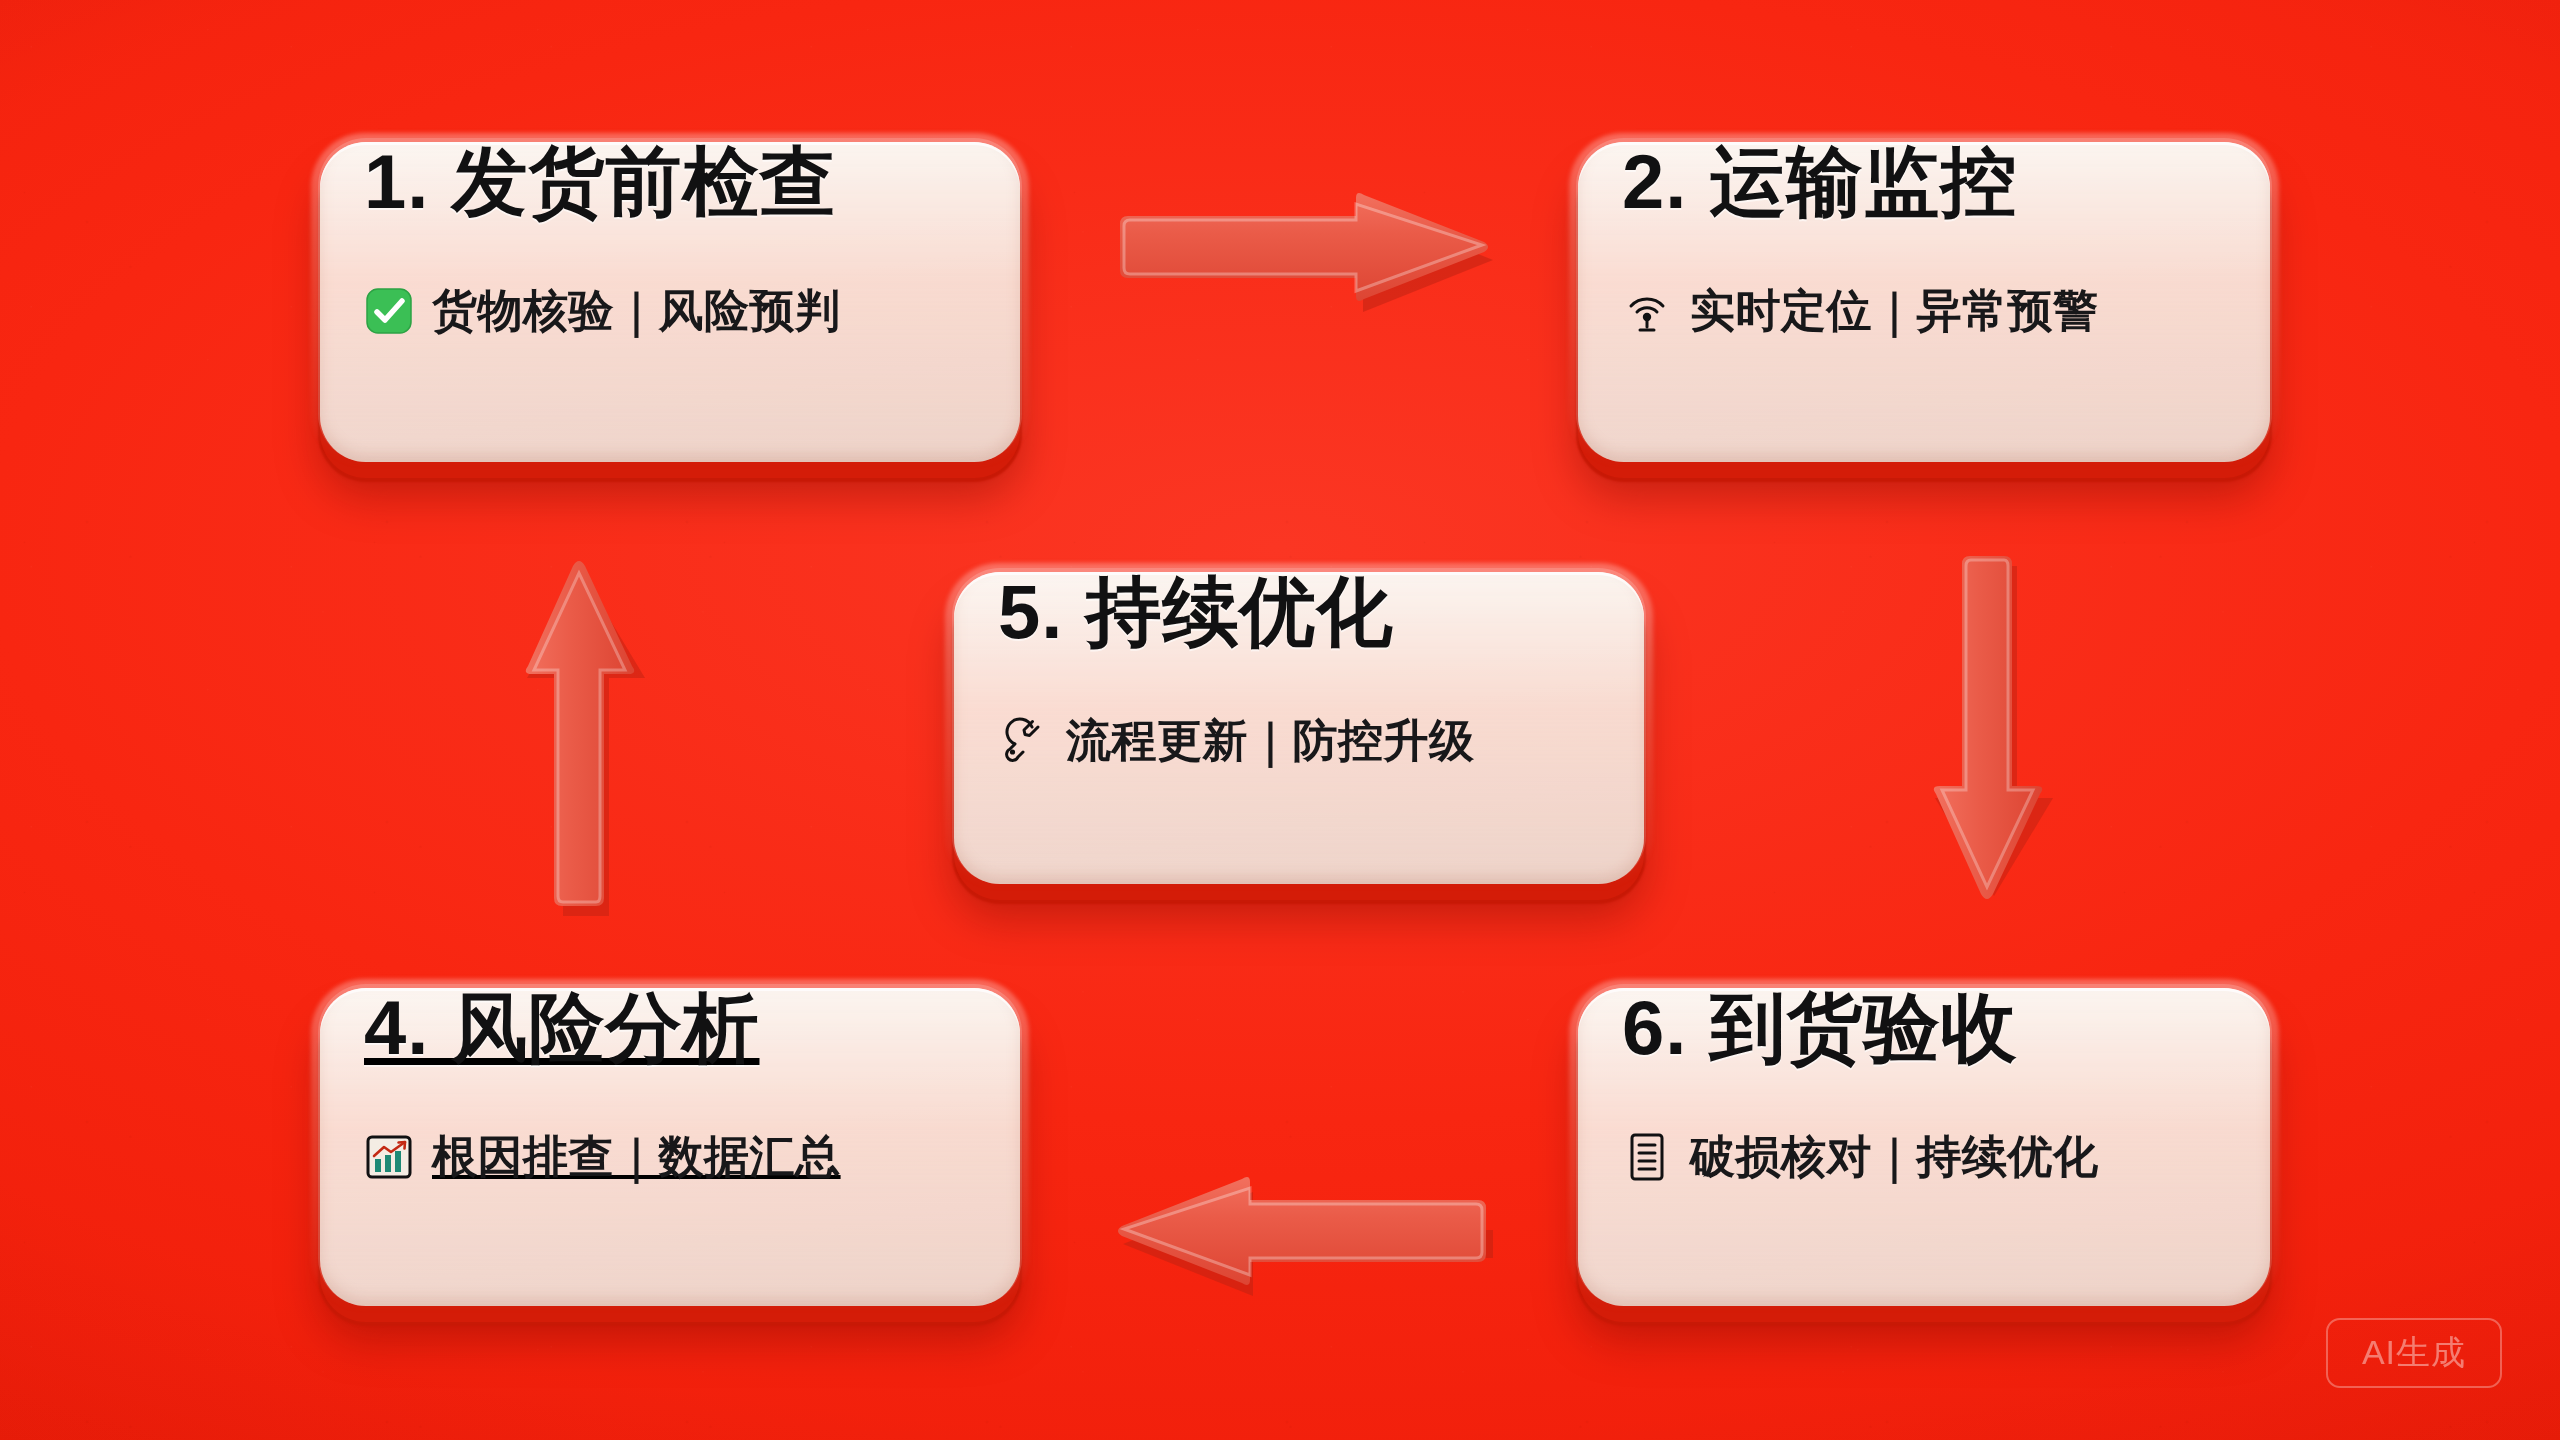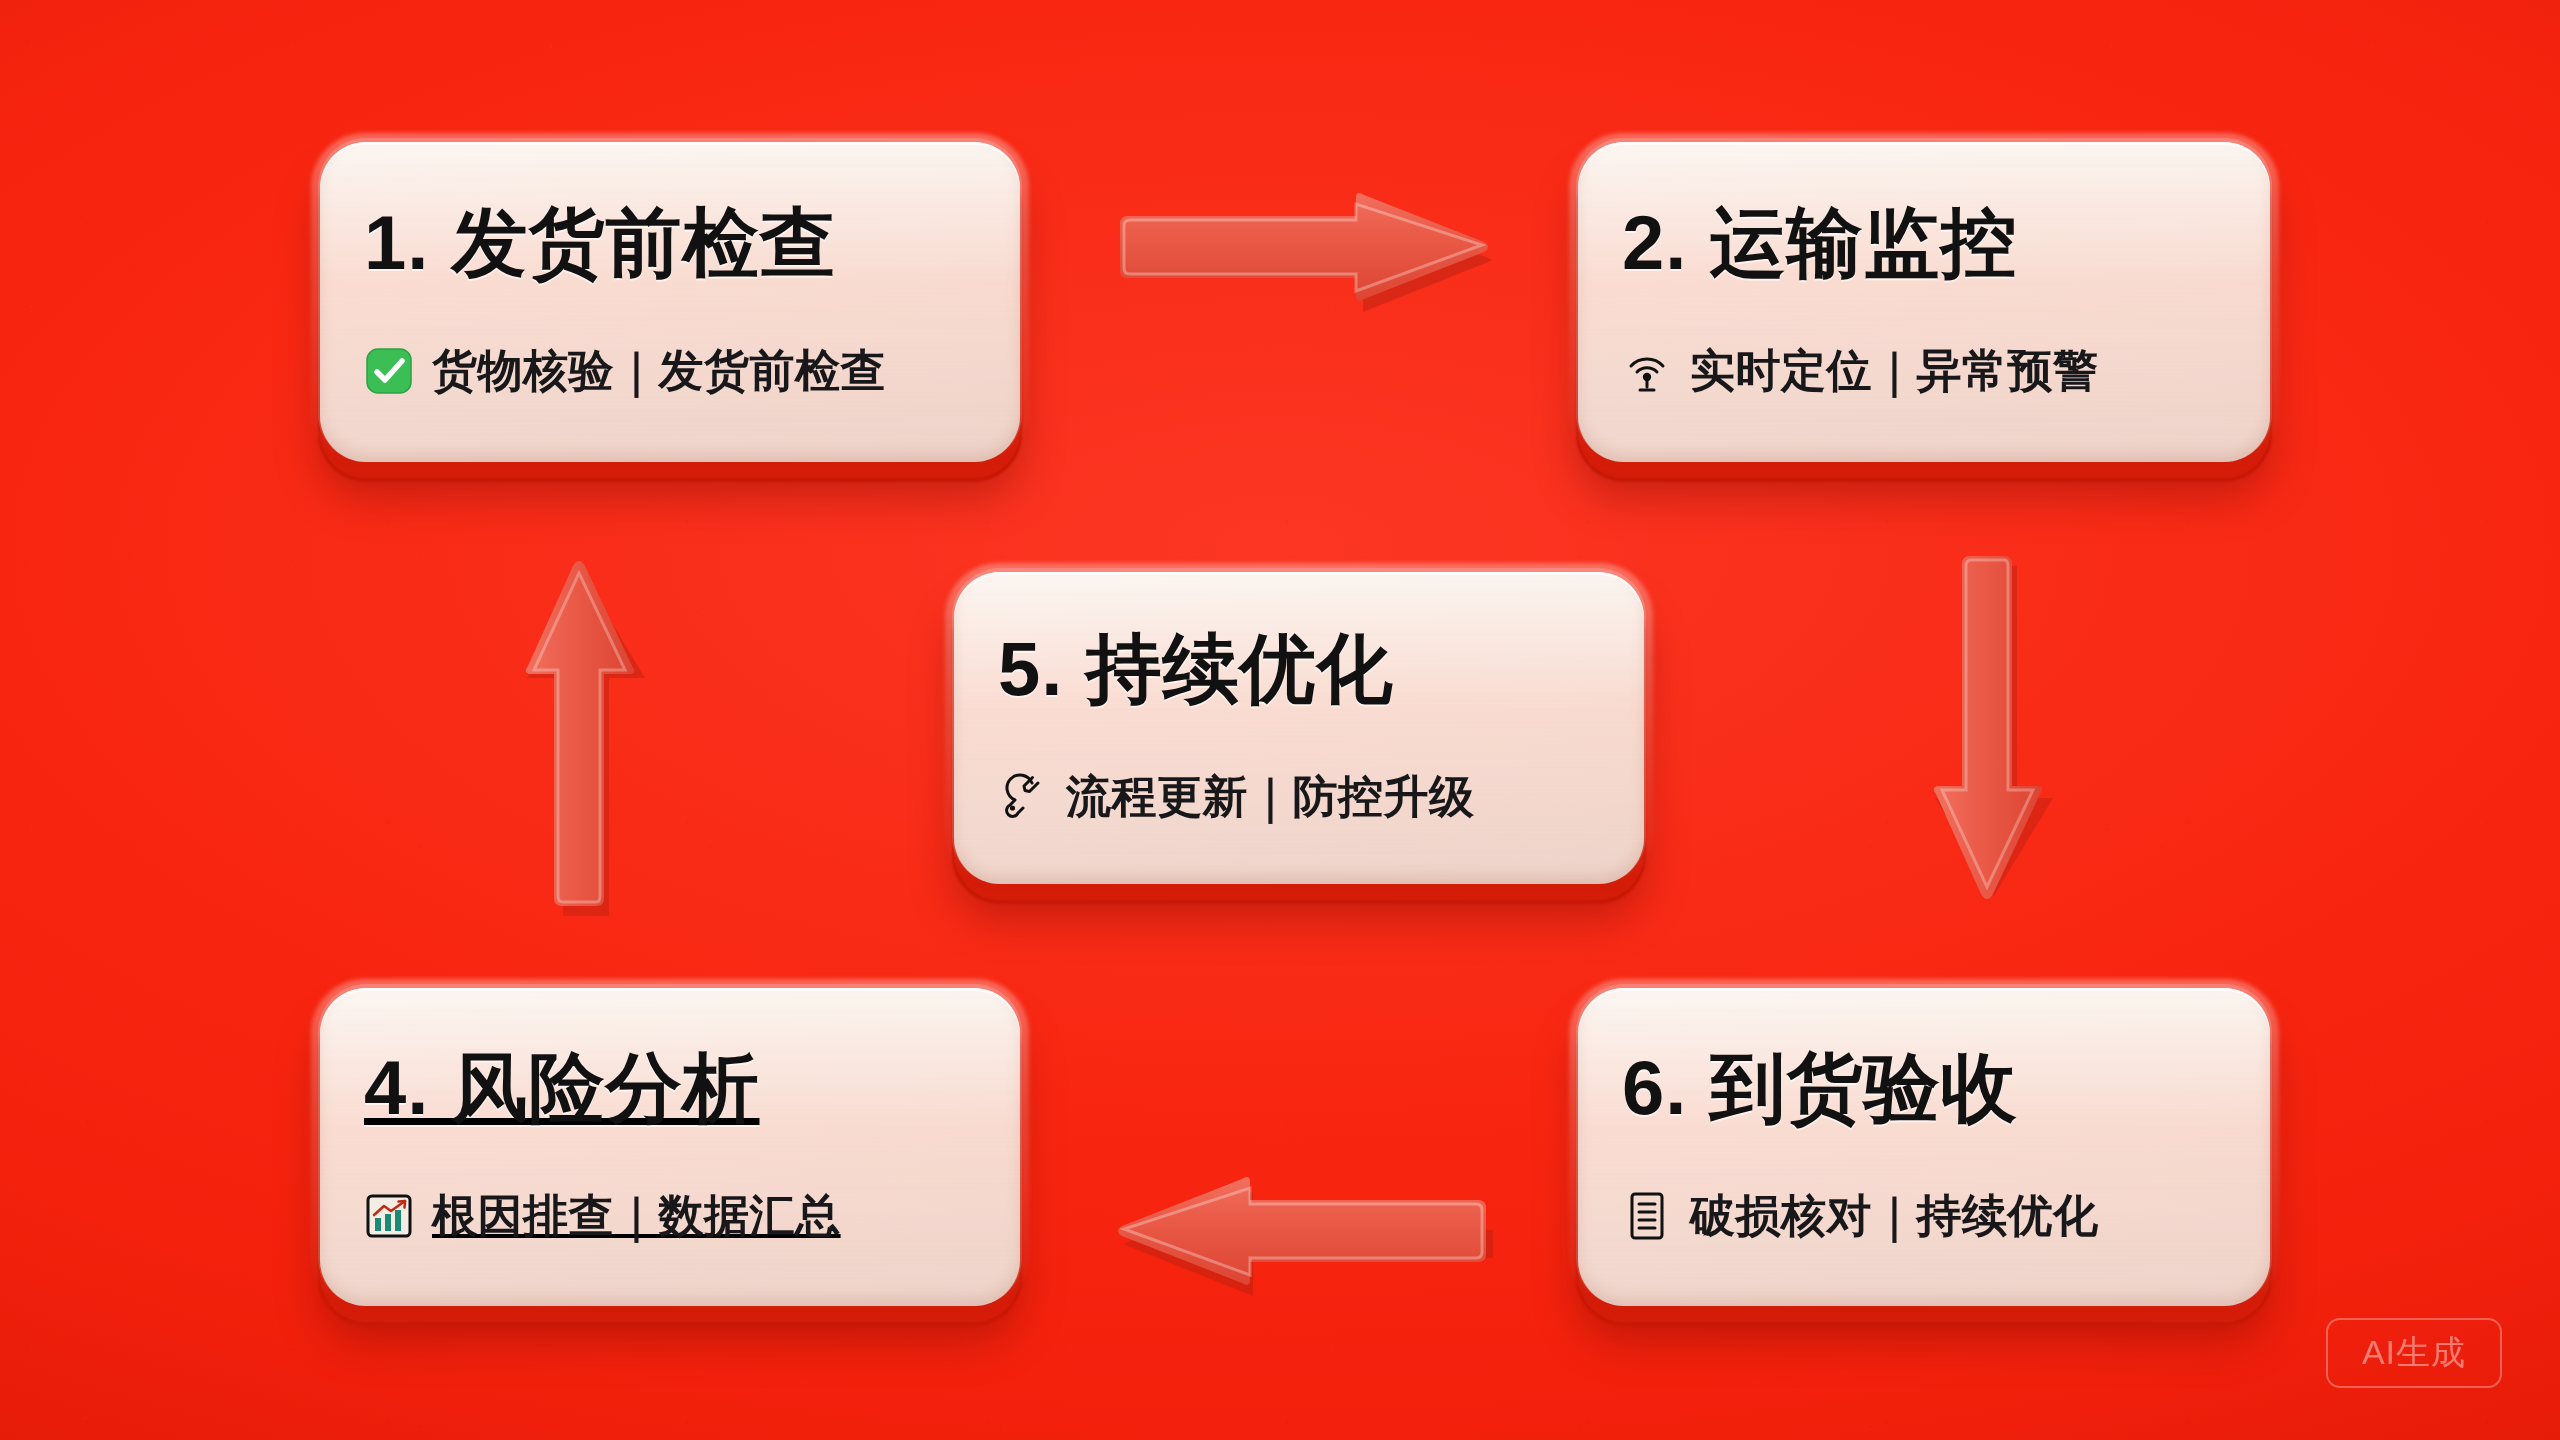--- a/index.html
+++ b/index.html
@@ -36,21 +36,21 @@
     background:radial-gradient(130% 105% at 50% 45%, rgba(0,0,0,0) 52%, rgba(120,8,0,.20) 86%, rgba(100,6,0,.34) 100%);
   }
 
   
   .card{
     position:absolute;
     background:linear-gradient(172deg,#fbf5ef 0%,#f7f0e9 48%,#f1e8df 100%);
     border-radius:46px;
     box-sizing:border-box;
     padding:0 44px;
-    display:flex;flex-direction:column;justify-content:center;
+    display:flex;flex-direction:column;justify-content:flex-start;
     box-shadow:
       0 -2px 0 2px rgba(255,255,255,.18),
       0 16px 0 0 #d41c08,
       0 18px 2px 2px #c81906,
       0 34px 44px rgba(125,10,0,.42),
       inset 0 3px 0 rgba(255,255,255,.85),
       inset 0 -7px 14px rgba(172,120,95,.22);
     z-index:4;
     gap:33px;
   }
@@ -177,21 +177,21 @@
   <div class="card" id="card-1">
     <div class="card-title">1. 发货前检查</div>
     <div class="card-sub">
       <span class="sub-icon">
         <svg viewBox="0 0 50 50" aria-hidden="true">
           <rect x="3" y="3" width="44" height="44" rx="11" fill="#3bbf55"></rect>
           <rect x="3" y="3" width="44" height="44" rx="11" fill="none" stroke="#2ca244" stroke-width="1.5"></rect>
           <path d="M13 26 L21 34 L38 15" fill="none" stroke="#ffffff" stroke-width="5.5" stroke-linecap="round" stroke-linejoin="round"></path>
         </svg>
       </span>
-      <span class="sub-text">货物核验｜发货前检查</span>
+      <span class="sub-text">货物核验｜风险预判</span>
     </div>
   </div>
 
   <div class="card" id="card-2">
     <div class="card-title">2. 运输监控</div>
     <div class="card-sub">
       <span class="sub-icon">
         <svg viewBox="0 0 50 50" aria-hidden="true">
           <g fill="none" stroke="#111112" stroke-width="3" stroke-linecap="round">
             <path d="M9 20 A22 22 0 0 1 41 20"></path>

